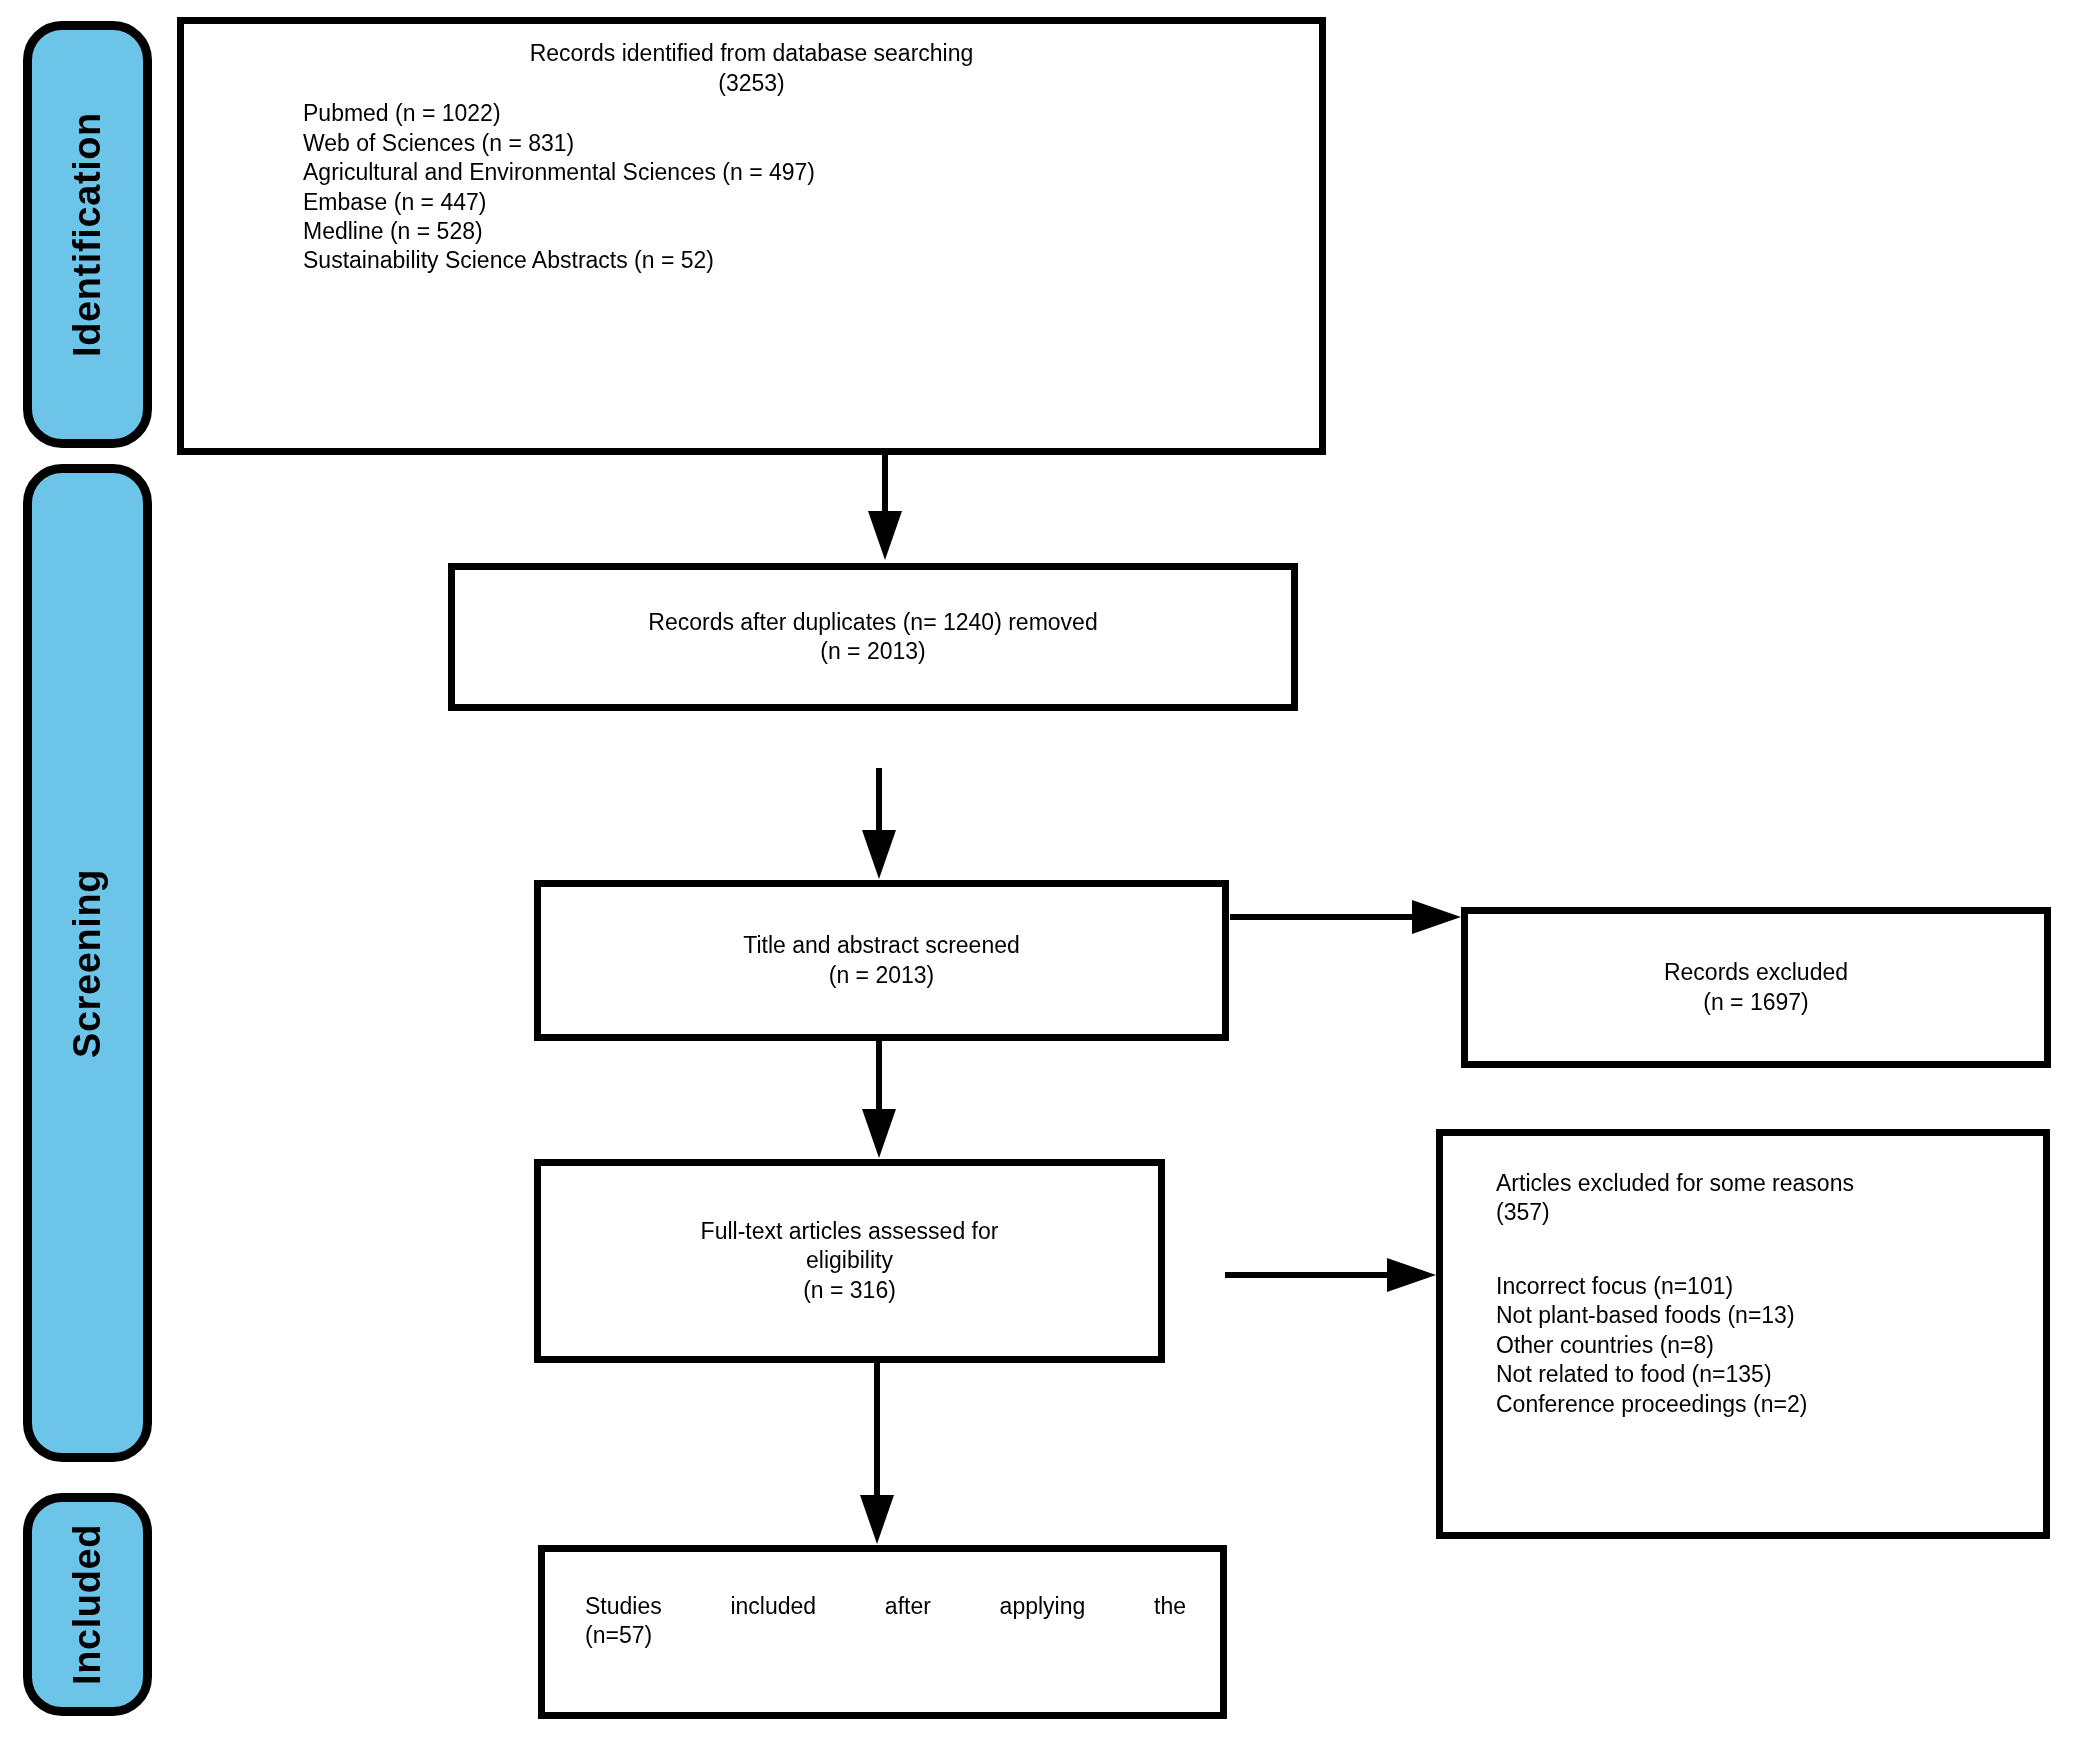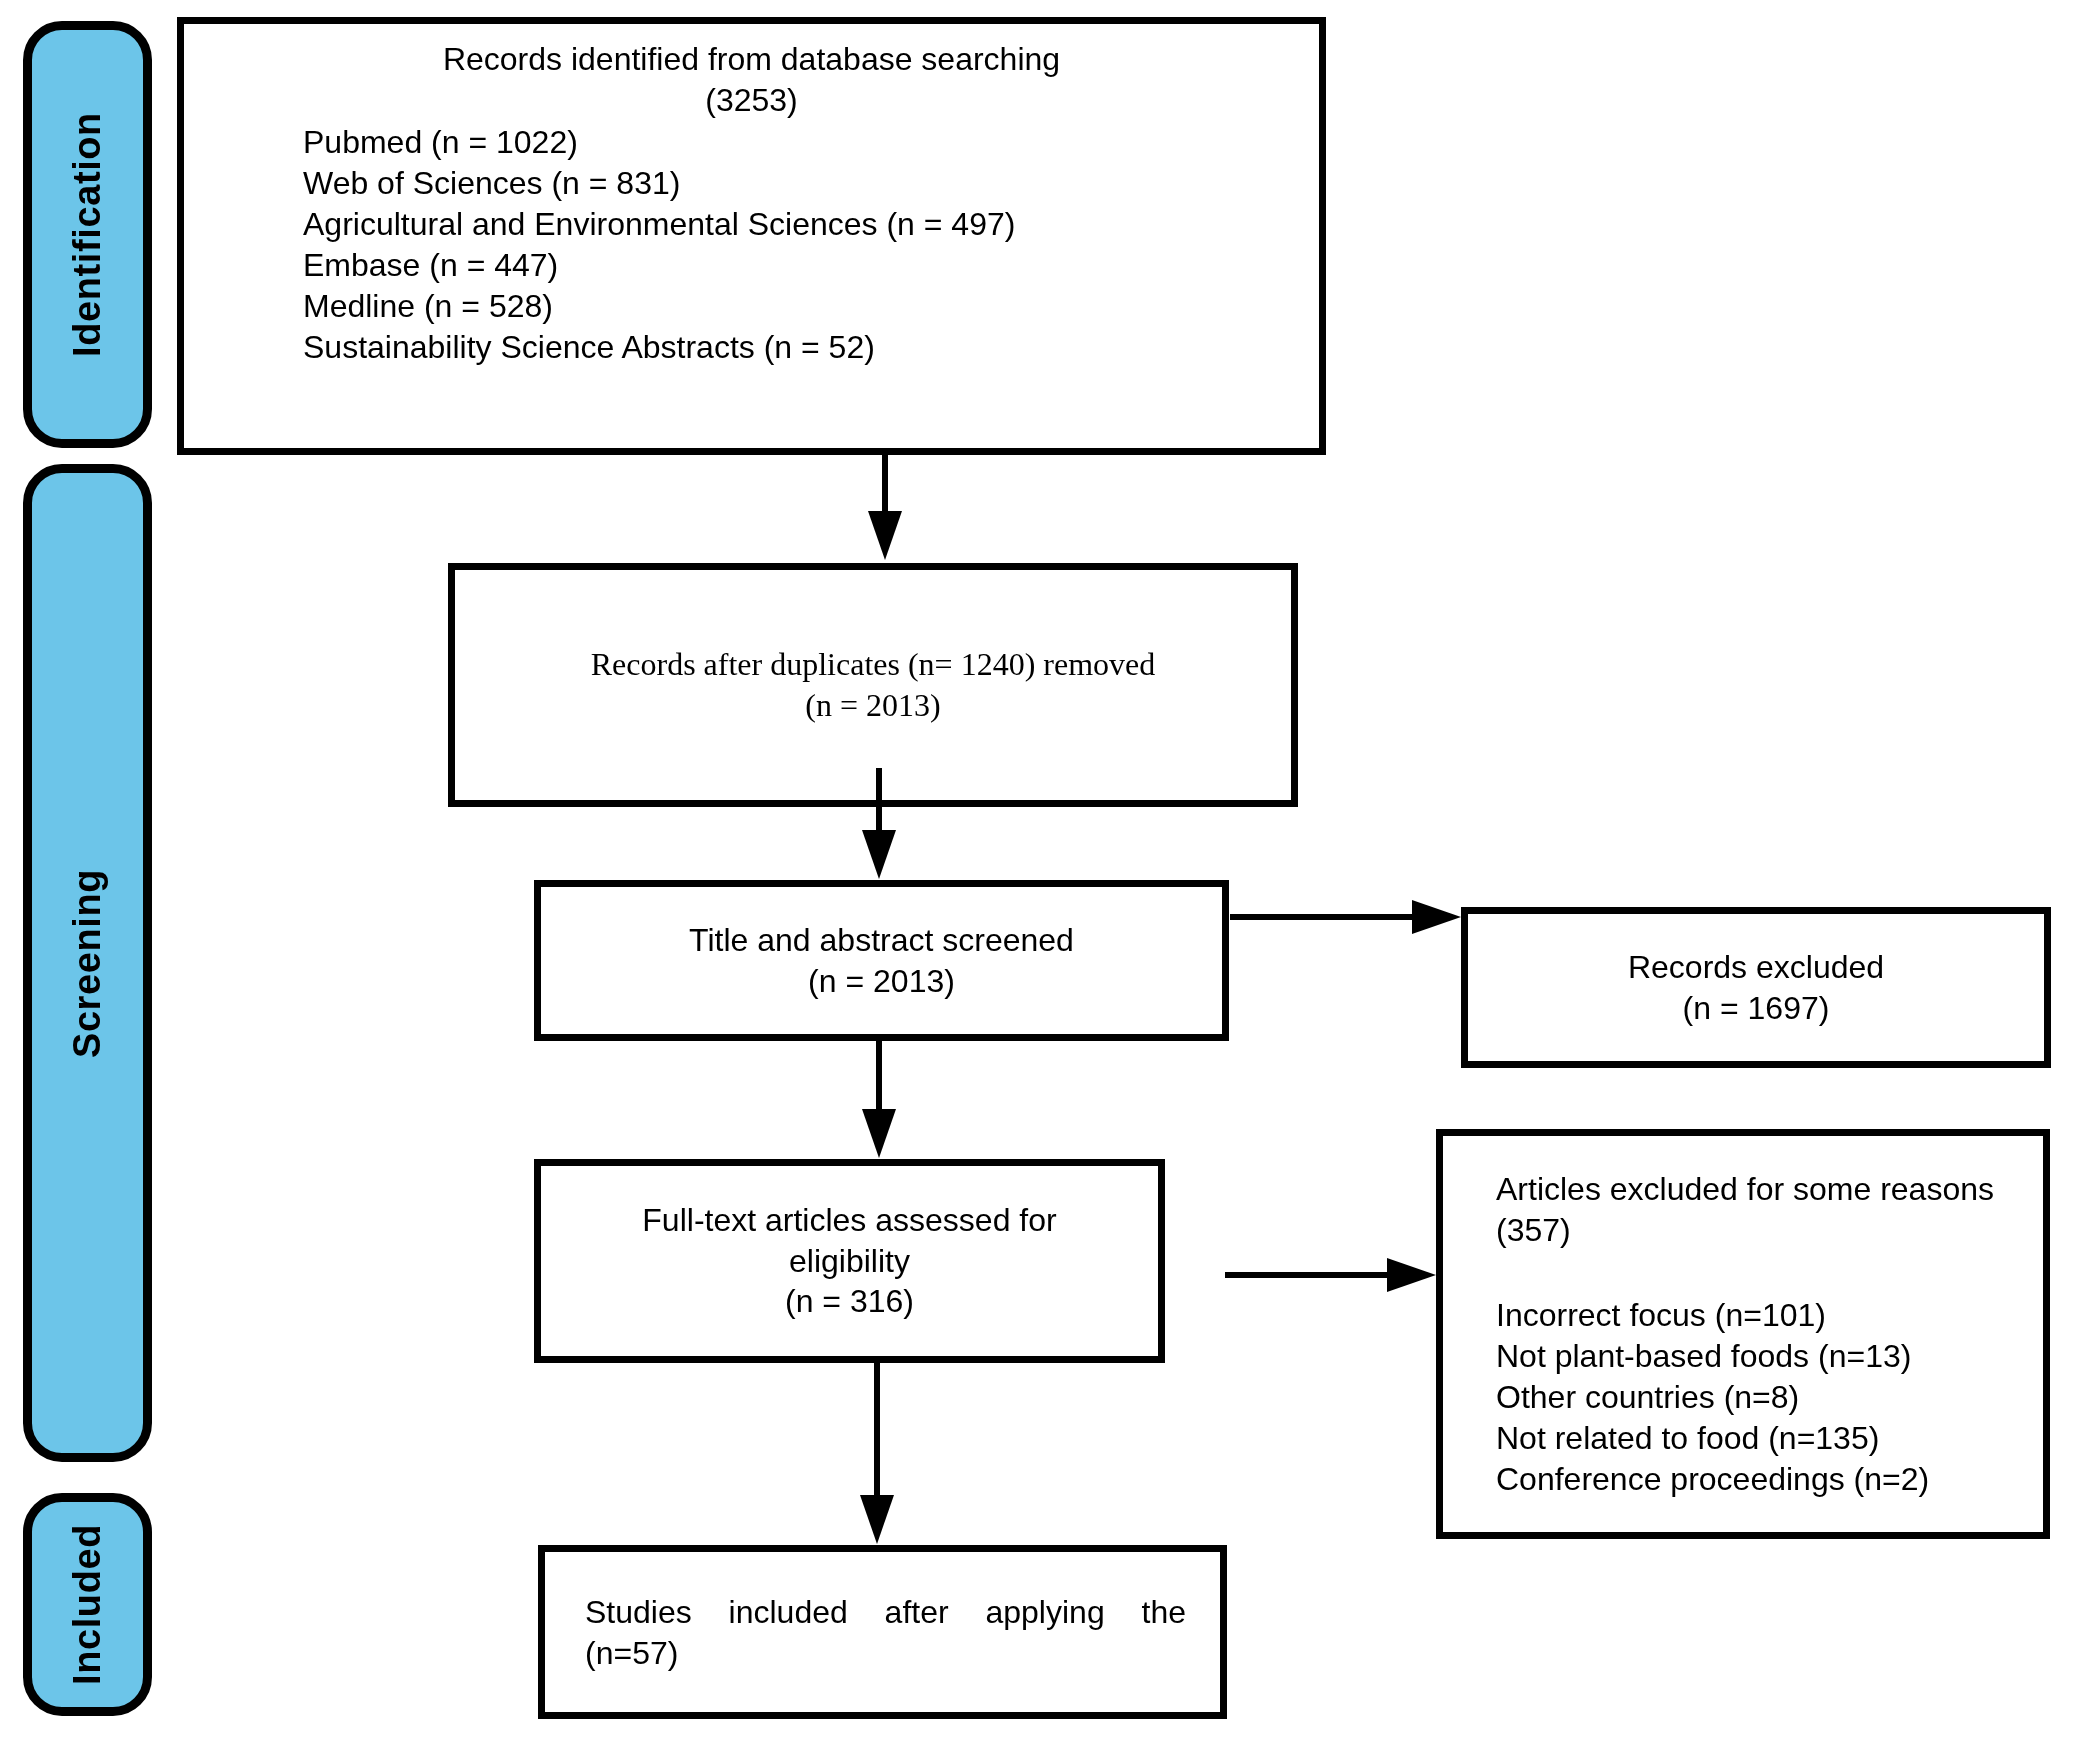--- a/index.html
+++ b/index.html
@@ -40,35 +40,35 @@
   #side-identification { top: 21px;  height: 427px; }
   #side-screening      { top: 464px; height: 998px; }
   #side-included       { top: 1493px; height: 223px; }
 
   
   .box {
     position: absolute;
     background: #ffffff;
     border: 7.8px solid #000000;
     box-sizing: border-box;
-    font-size: 32px;
+    font-size: 23px;
     line-height: 1.28;
   }
   .center-box {
     display: flex;
     flex-direction: column;
     justify-content: center;
     text-align: center;
   }
   #box-identified { left: 177px; top: 16.7px; width: 1149px; height: 438px; padding: 15.6px 22px 0 22px; }
   #box-identified .box-title { text-align: center; }
   #box-identified .box-count { text-align: center; }
   #box-identified .source-list { text-align: left; padding-left: 97px; margin-top: 1.1px; }
 
-  #box-dedup    { left: 448px;  top: 563px; width: 850px; height: 244px; font-family: Liberation Serif, serif; }
+  #box-dedup    { left: 448px;  top: 563px; width: 850px; height: 148px; }
   #box-screened { left: 534px;  top: 880px; width: 695px; height: 161px; }
   #box-rec-excl { left: 1461px; top: 880px; width: 590px; height: 161px; margin-top: 27px; }
   #box-fulltext { left: 534px;  top: 1159px; width: 631px; height: 204px; }
 
   #box-art-excl { left: 1436px; top: 1129px; width: 614px; height: 410px; padding: 33px 28px 0 53px; }
   #box-art-excl .spacer { height: 44px; }
 
   #box-included { left: 538px; top: 1545px; width: 689px; height: 174px; padding: 40px 34px 0 40px; }
   #box-included .jline { text-align: justify; text-align-last: justify; }
 

